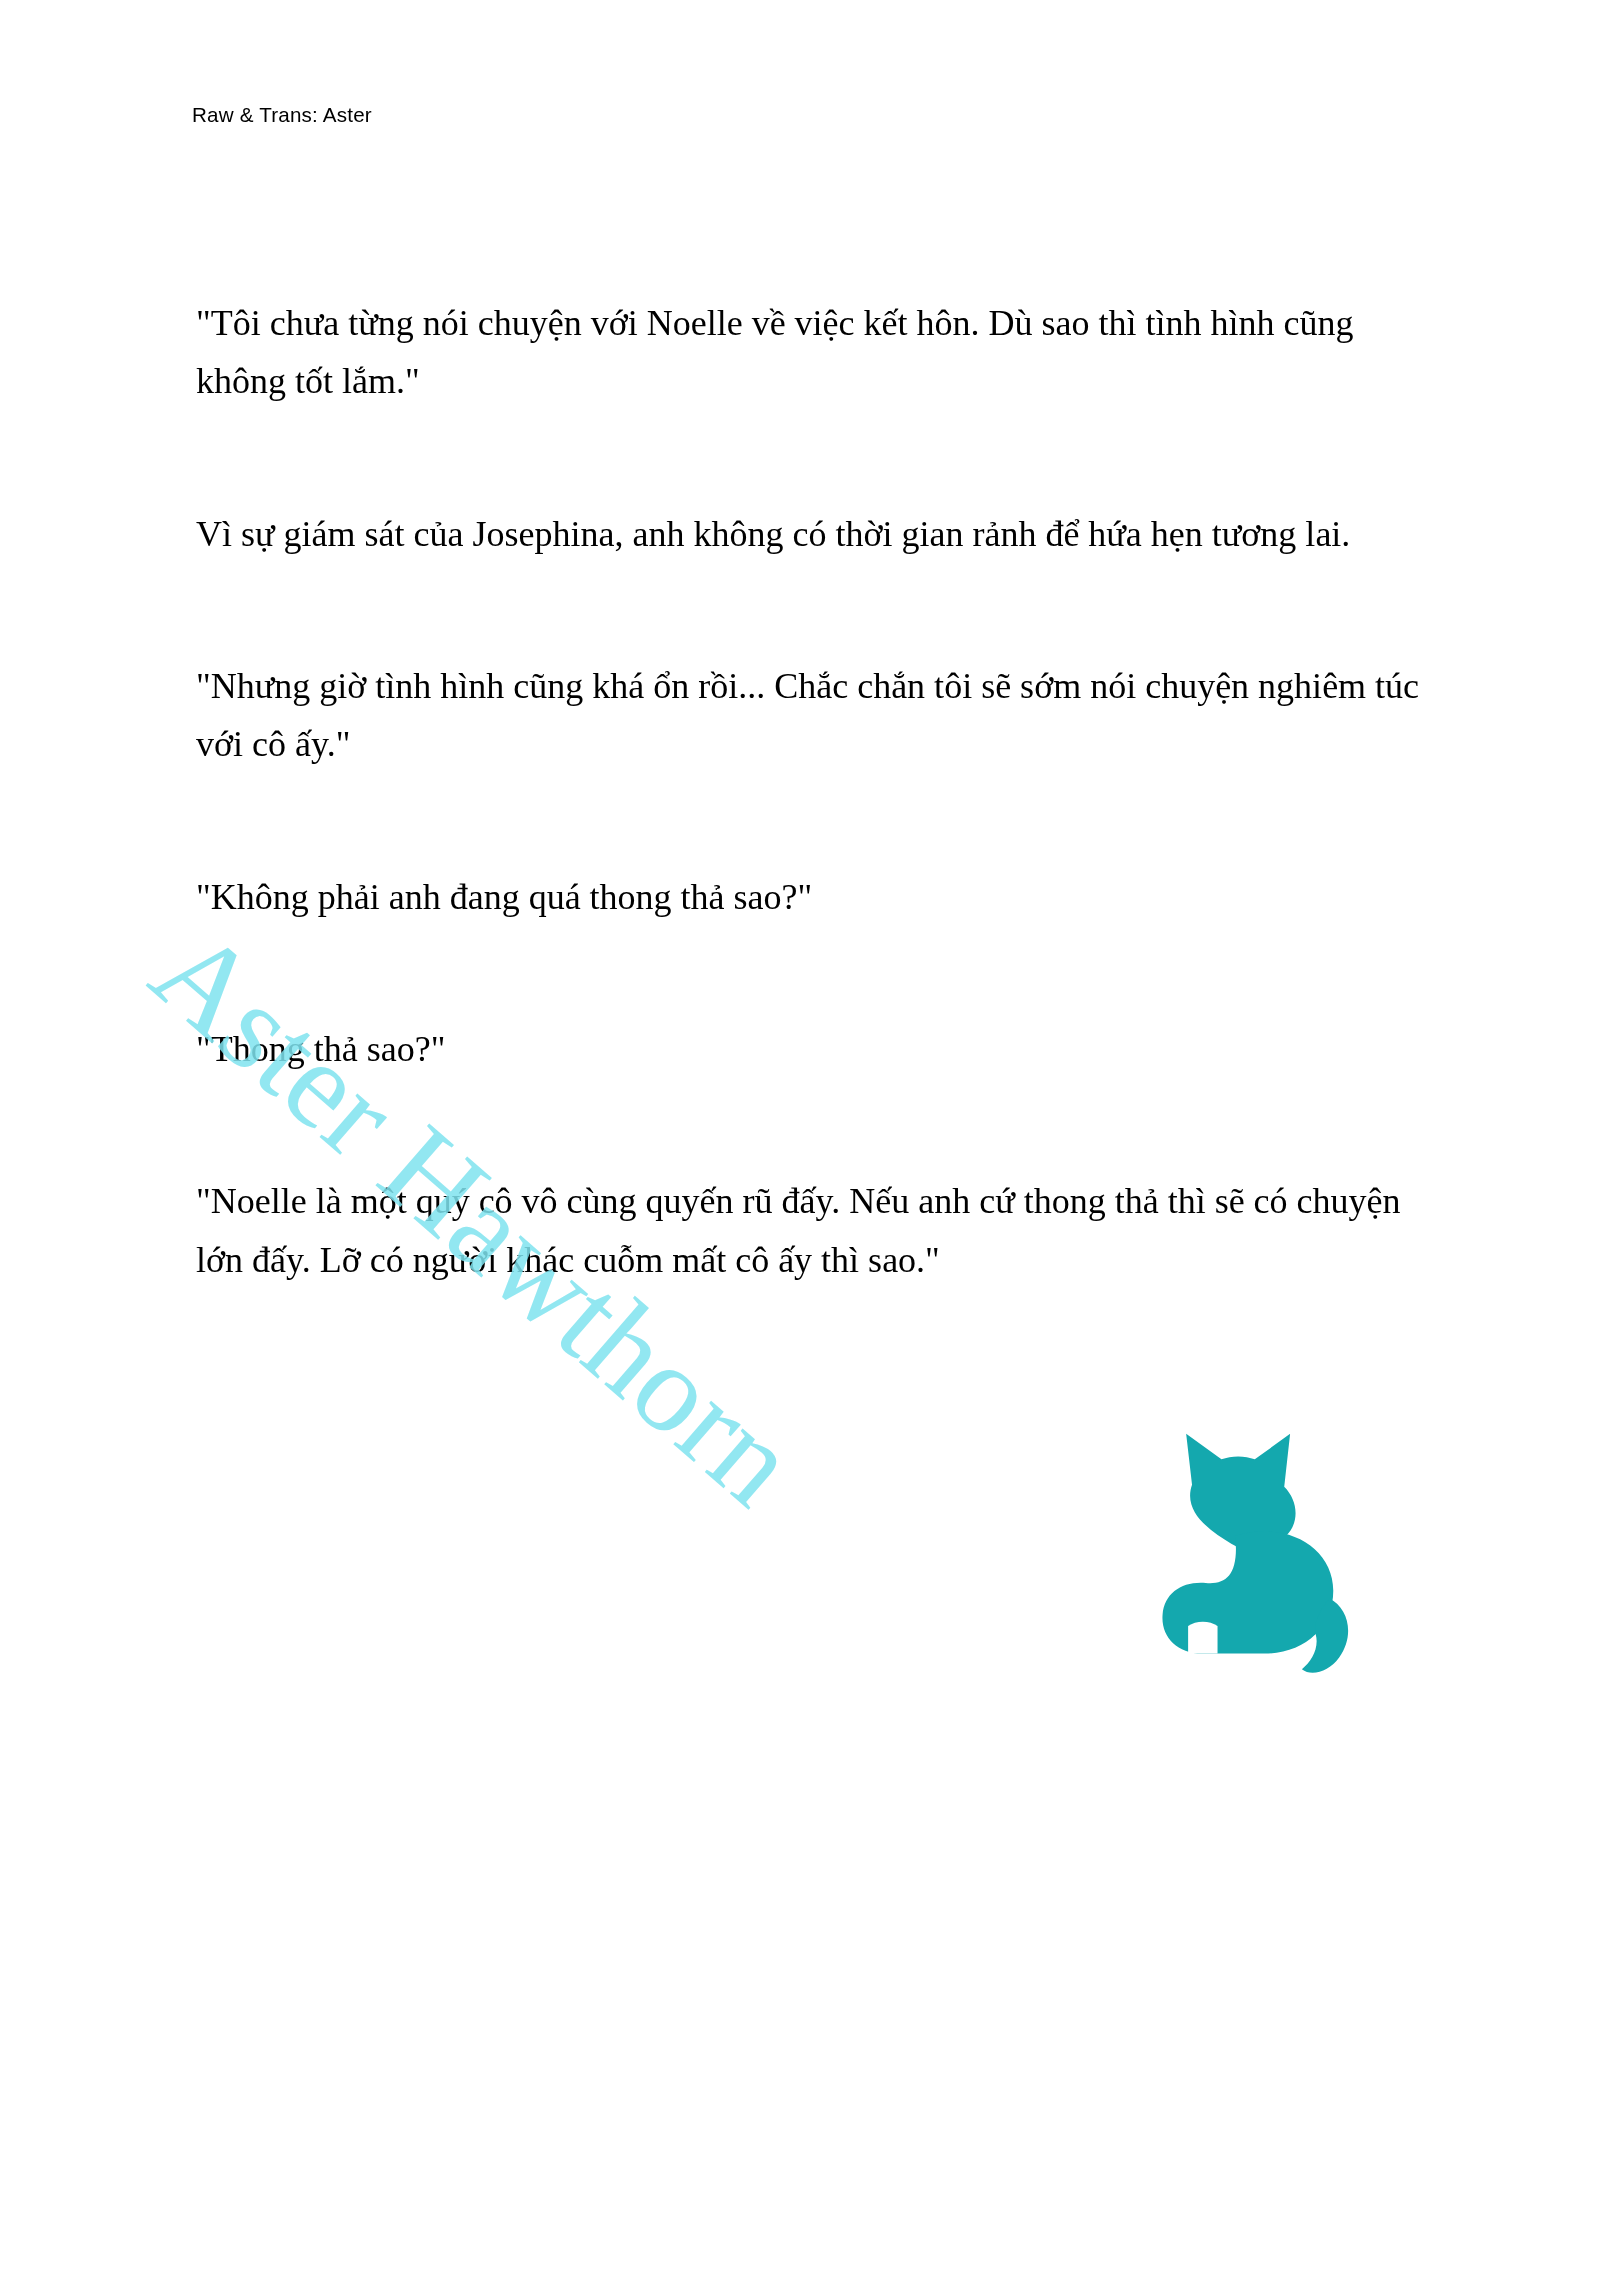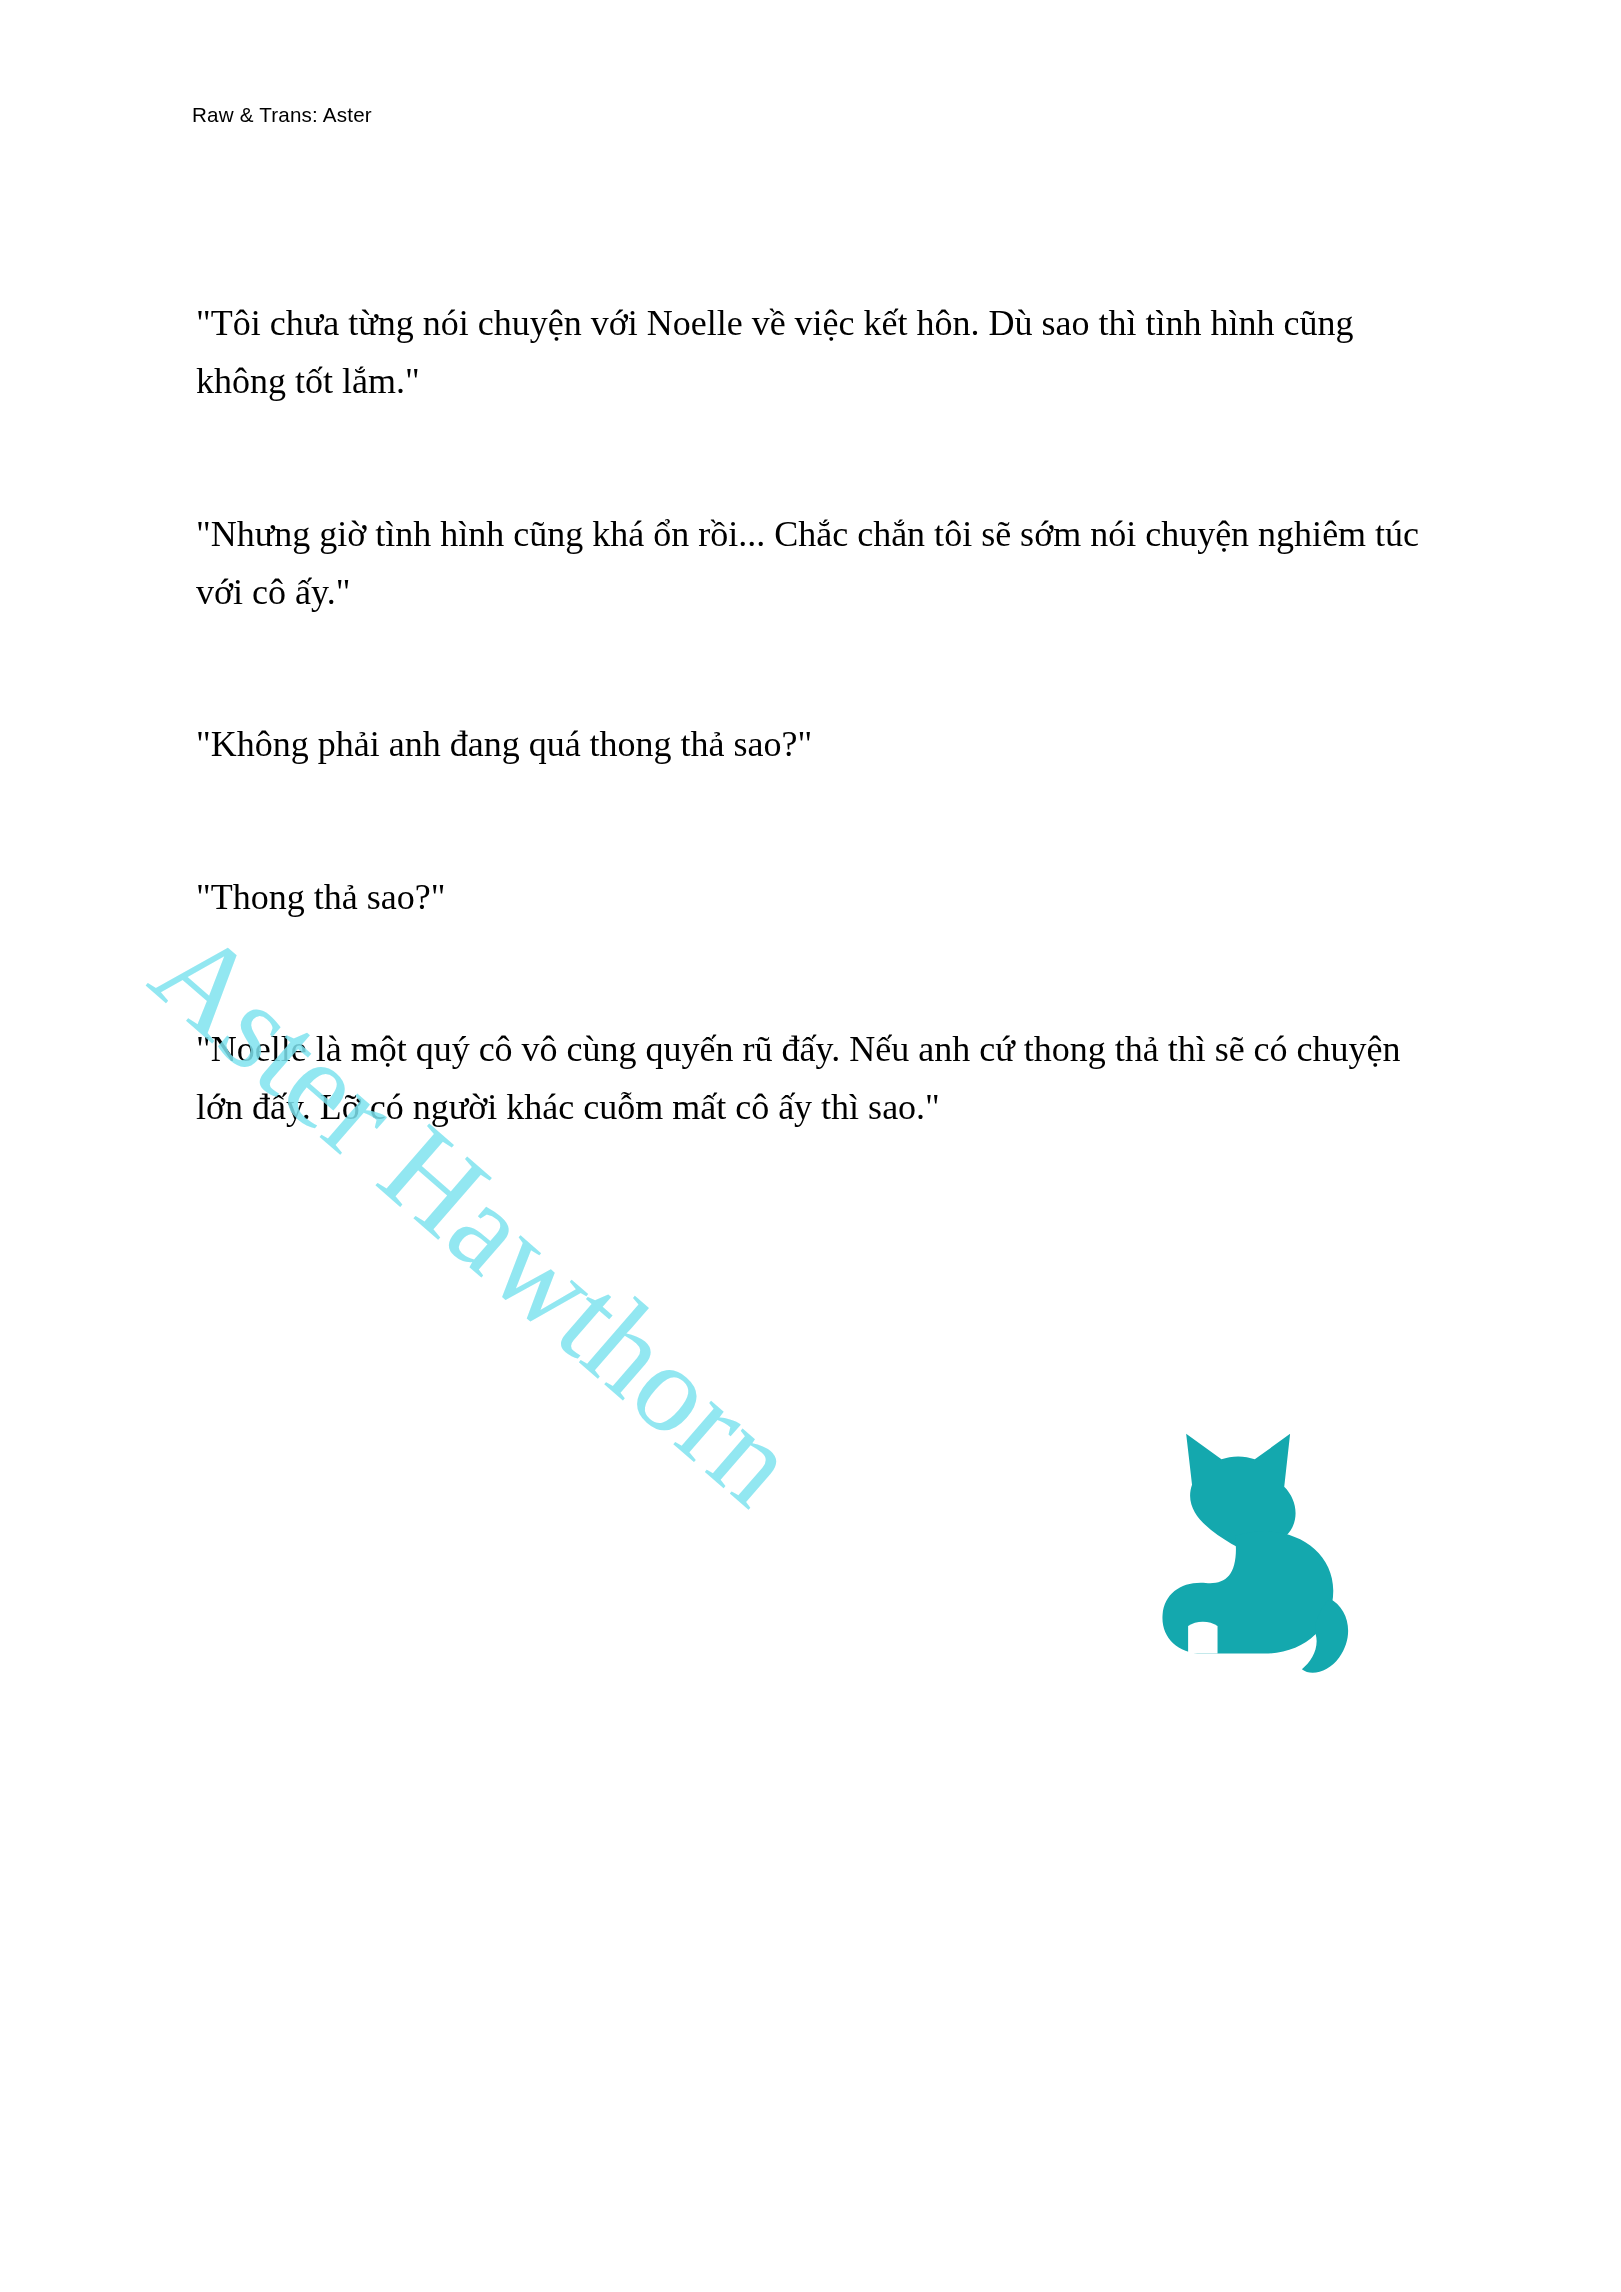--- a/index.html
+++ b/index.html
@@ -74,20 +74,21 @@
 </style>
 </head>
 <body>
 
 <div class="page">
 
   <div class="header">Raw &amp; Trans: Aster</div>
 
   <div class="content">
     <p class="para">"Tôi chưa từng nói chuyện với Noelle về việc kết hôn. Dù sao thì tình hình cũng không tốt lắm."</p>
+    <p class="para">Vì sự giám sát của Josephina, anh không có thời gian rảnh để hứa hẹn tương lai.</p>
     <p class="para">"Nhưng giờ tình hình cũng khá ổn rồi... Chắc chắn tôi sẽ sớm nói chuyện nghiêm túc với cô ấy."</p>
     <p class="para">"Không phải anh đang quá thong thả sao?"</p>
     <p class="para">"Thong thả sao?"</p>
     <p class="para">"Noelle là một quý cô vô cùng quyến rũ đấy. Nếu anh cứ thong thả thì sẽ có chuyện lớn đấy. Lỡ có người khác cuỗm mất cô ấy thì sao."</p>
   </div>
 
   <div class="watermark">
     <div class="watermark-text">Aster Hawthorn</div>
   </div>
 

